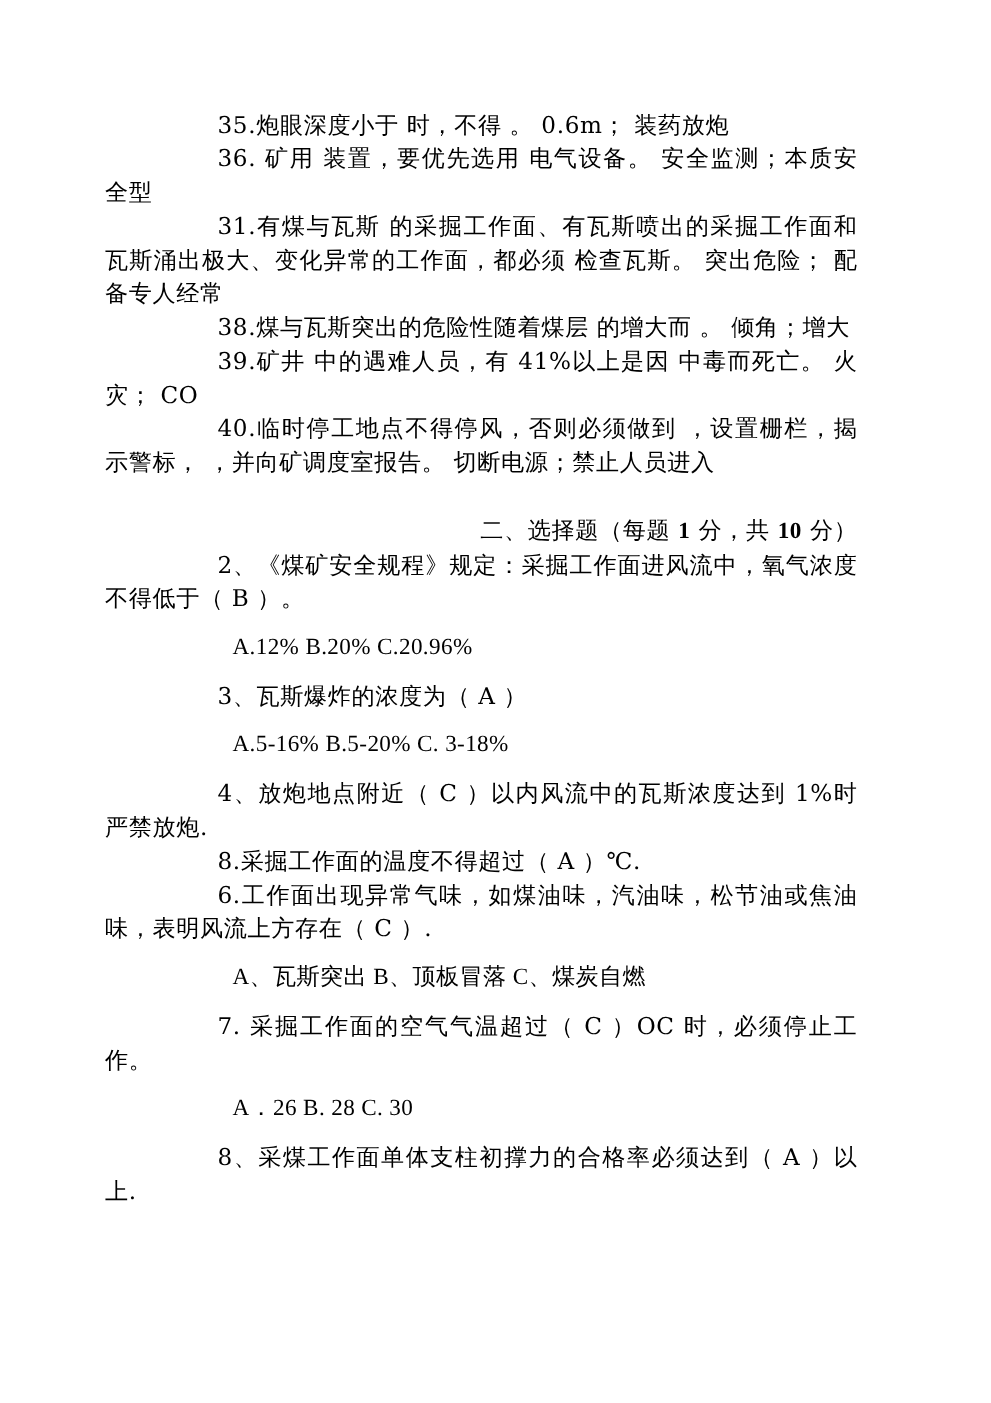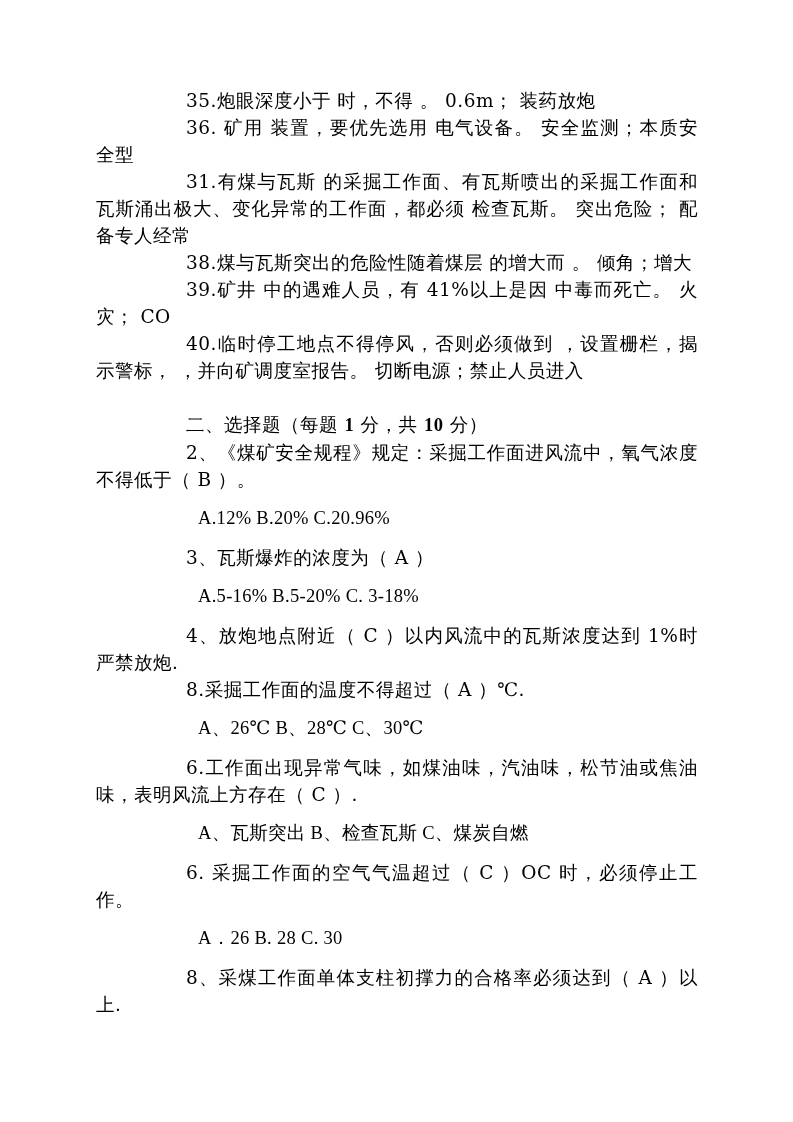--- a/index.html
+++ b/index.html
@@ -1,19 +1,19 @@
 <!DOCTYPE html>
 <html><head>
 <meta charset="utf-8">
 <style>
   html, body { margin: 0; padding: 0; background: #ffffff; }
   body { width: 793px; height: 1122px; position: relative; overflow: hidden; }
   .page {
     position: absolute;
-    left: 96px;
+    left: 84px;
     top: 87px;
     width: 602px;
     font-family: "DejaVu Serif", "Liberation Serif", serif;
     font-size: 18.5px;
     line-height: 27px;
     color: #000000;
   }
   .p {
     margin: 0;
     text-indent: 90px;
@@ -21,20 +21,21 @@
     text-align-last: left;
     letter-spacing: 0.5px;
     white-space: normal;
   }
   .gap { height: 27px; }
   .section-title {
     margin: 0;
     text-indent: 90px;
     font-family: "DejaVu Serif", "Liberation Serif", serif;
     letter-spacing: 0.5px;
+    text-align: right;
   }
   .section-title .bold { font-weight: bold; font-family: "Liberation Serif", serif; }
   .opts { margin: 12px; text-indent: 90px; letter-spacing: 0.3px; font-family: "Liberation Serif", "DejaVu Serif", serif; }
 </style>
 </head>
 <body>
 
 <div class="page">
 
   <p class="p">35.炮眼深度小于 时，不得 。    0.6m；  装药放炮</p>
@@ -51,23 +52,22 @@
 
   <p class="p">2、《煤矿安全规程》规定：采掘工作面进风流中，氧气浓度不得低于（ B ）。</p>
   <p class="opts">A.12% B.20% C.20.96%</p>
 
   <p class="p">3、瓦斯爆炸的浓度为（ A ）</p>
   <p class="opts">A.5-16% B.5-20% C. 3-18%</p>
 
   <p class="p">4、放炮地点附近（ C ）以内风流中的瓦斯浓度达到 1%时严禁放炮.</p>
 
   <p class="p">8.采掘工作面的温度不得超过（ A ）℃.</p>
-  <p class="opts">A、26℃     B、28℃      C、30℃</p>
 
   <p class="p">6.工作面出现异常气味，如煤油味，汽油味，松节油或焦油味，表明风流上方存在（ C ）.</p>
-  <p class="opts">A、瓦斯突出      B、检查瓦斯    C、煤炭自燃</p>
+  <p class="opts">A、瓦斯突出      B、顶板冒落    C、煤炭自燃</p>
 
-  <p class="p">6. 采掘工作面的空气气温超过（ C ）OC 时，必须停止工作。</p>
+  <p class="p">7. 采掘工作面的空气气温超过（ C ）OC 时，必须停止工作。</p>
   <p class="opts">A．26 B. 28 C. 30</p>
 
   <p class="p">8、采煤工作面单体支柱初撑力的合格率必须达到（ A ）以上.</p>
 
 </div>
 
 </body></html>

